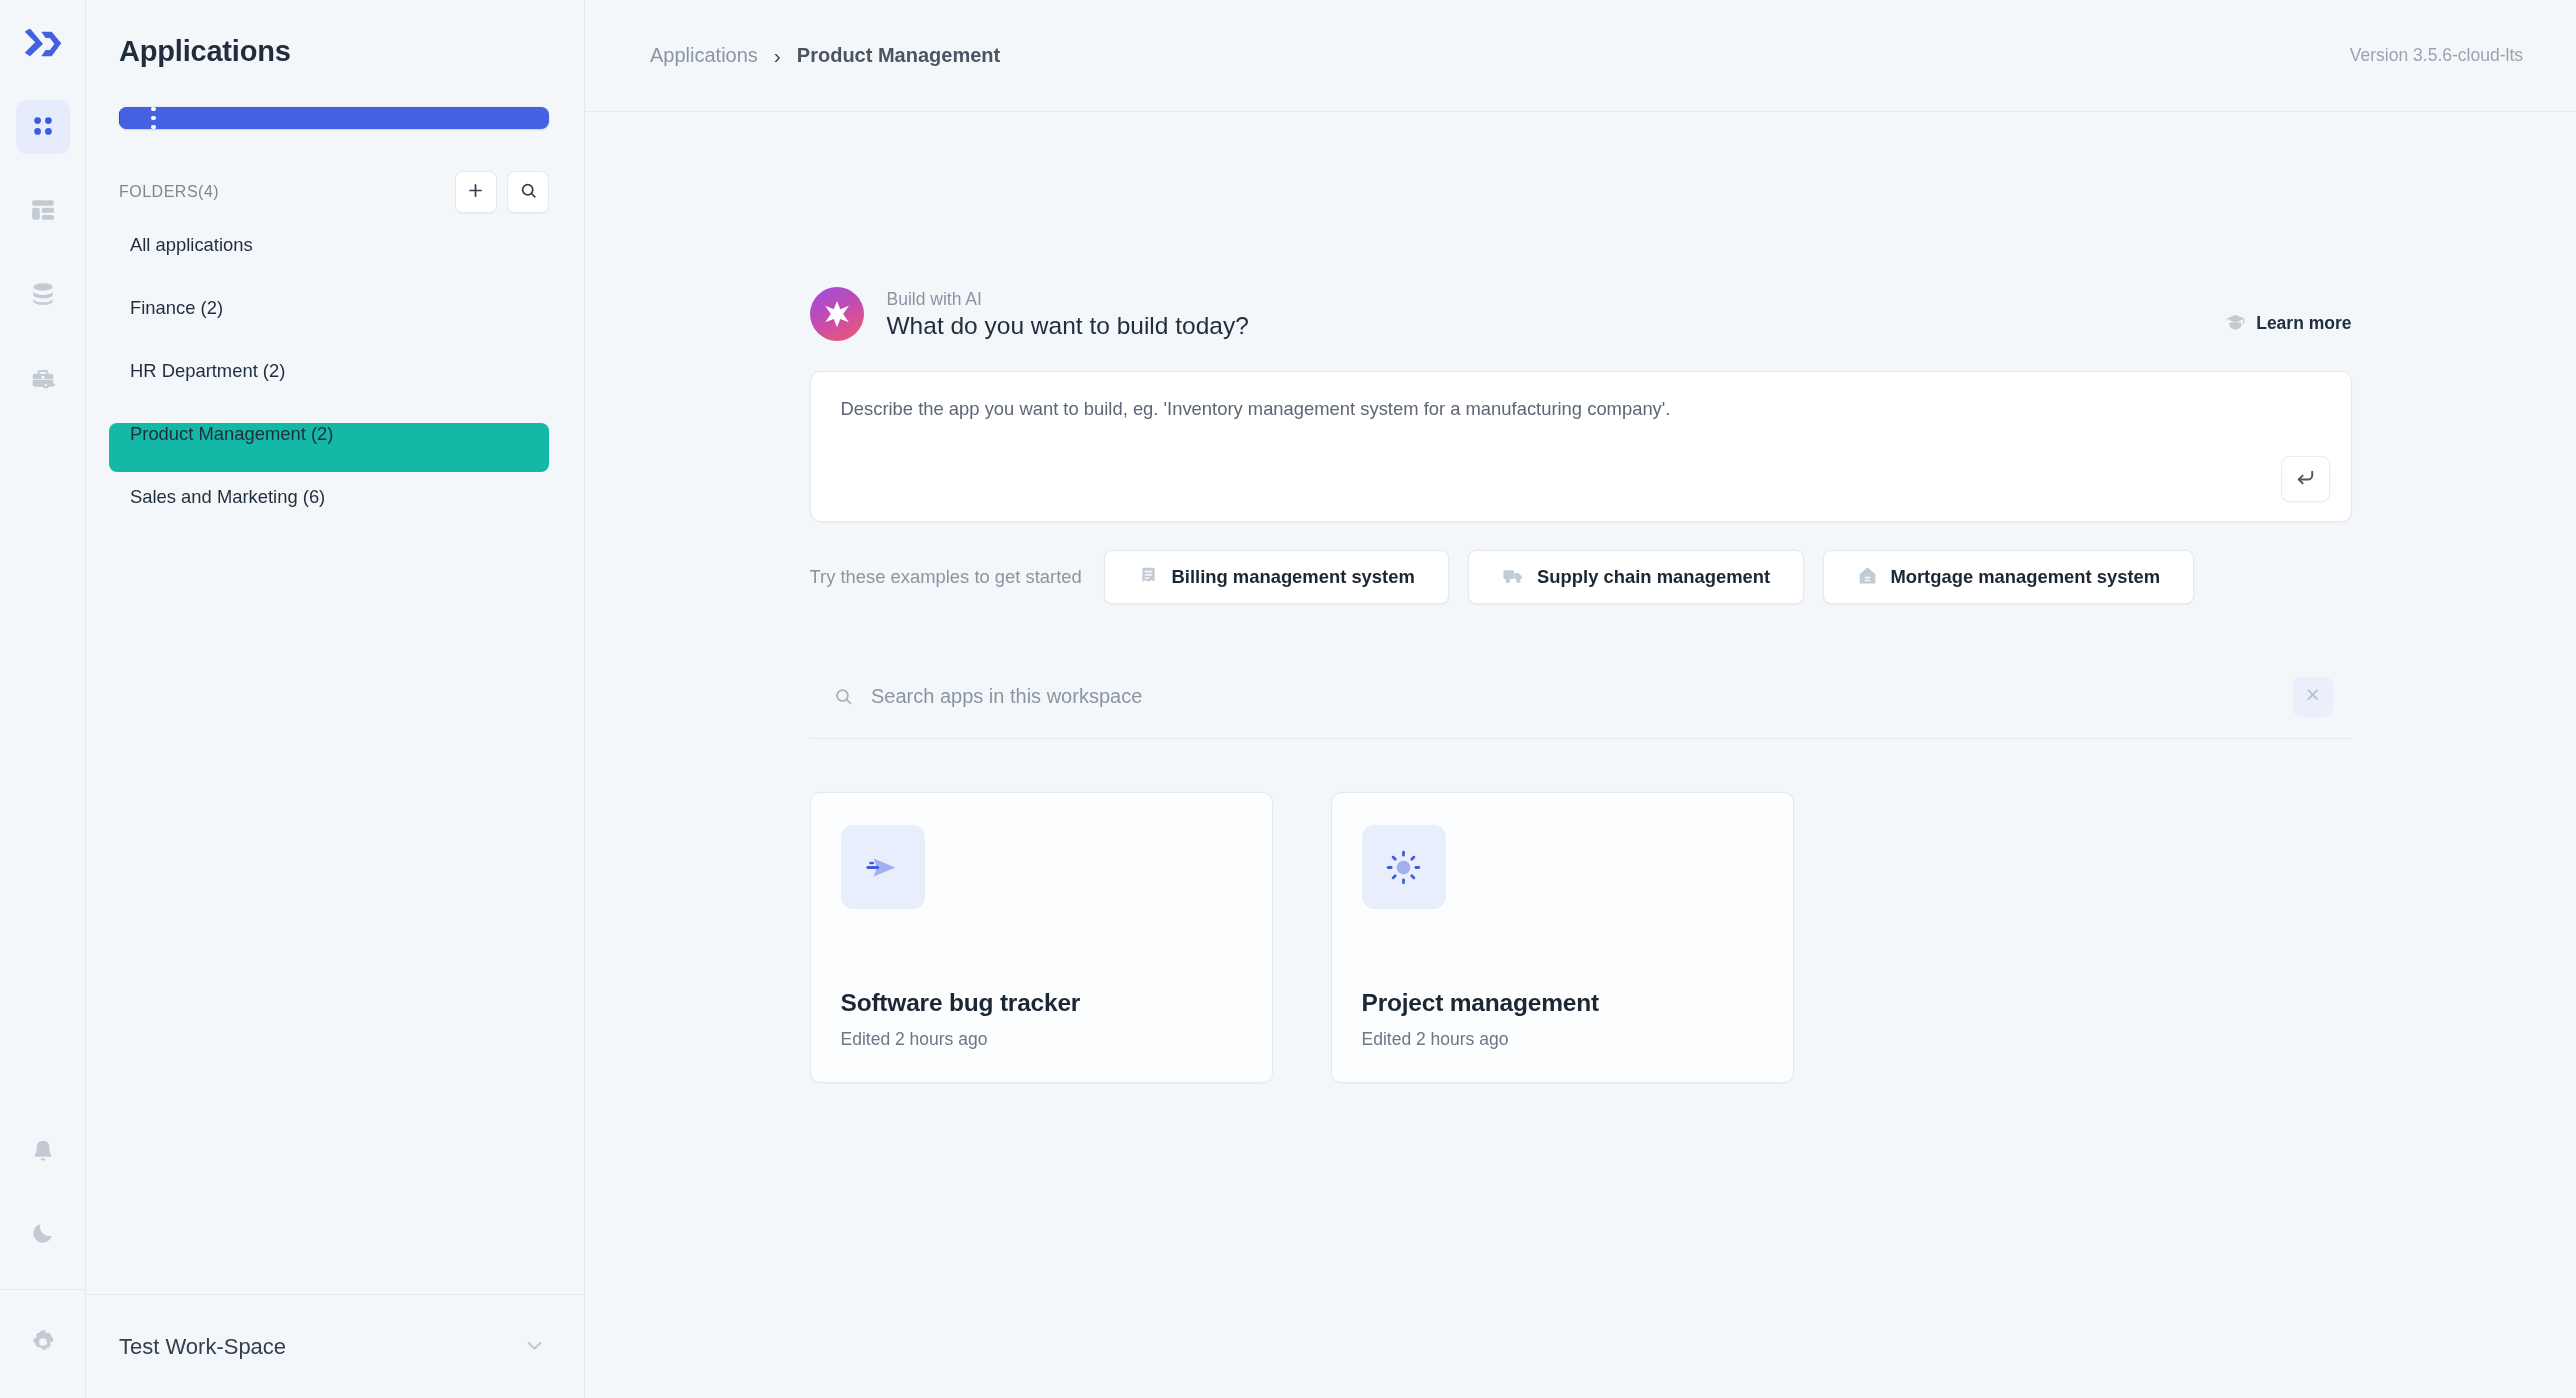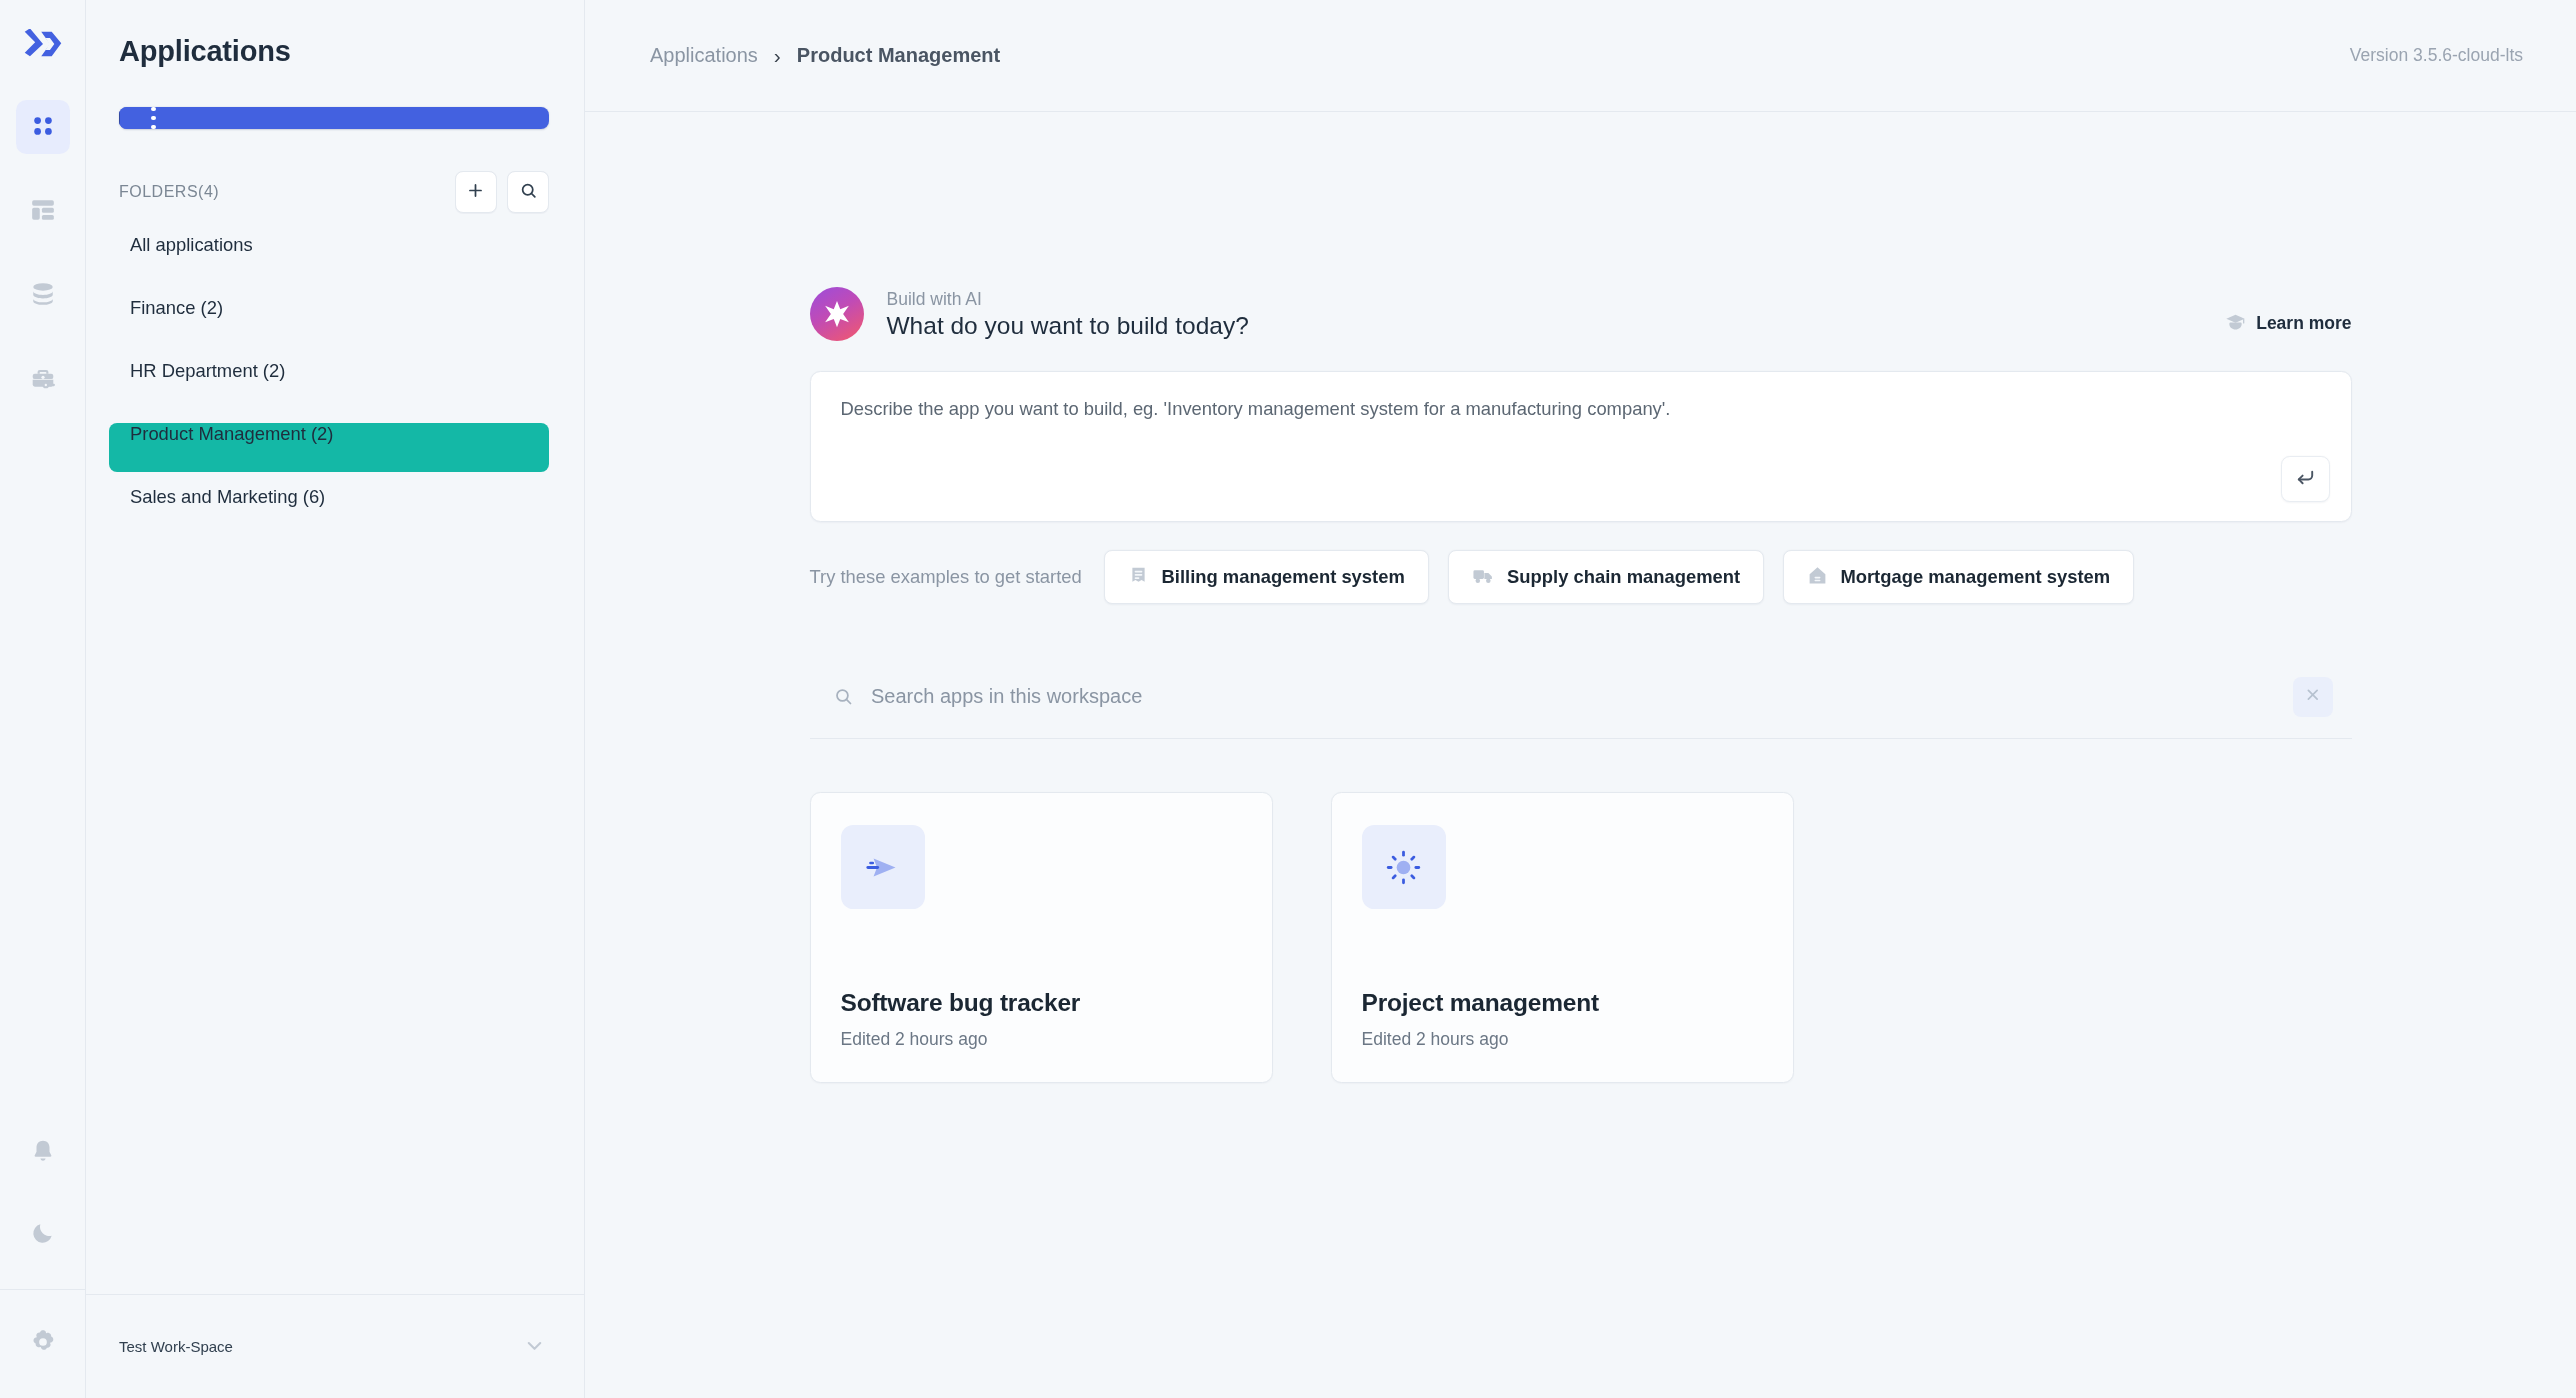--- a/index.html
+++ b/index.html
@@ -81,21 +81,21 @@
     cursor: pointer; margin-bottom: 14px;
   }
   .folder-item.active { background: #14b8a6; }
 
   .ws-sep { position: absolute; bottom: 103px; left: 0; width: 499px; height: 0.9px; background: #e4e9ef; }
   .workspace {
     position: absolute; bottom: 0; left: 0; width: 499px; height: 103px;
     display: flex; align-items: center; justify-content: space-between;
     padding: 0 39px 0 33px; cursor: pointer;
   }
-  .workspace-name { font-size: 15px; color: #31404f; }
+  .workspace-name { font-size: 22px; color: #31404f; }
 
   
   .main { flex: 1; display: flex; flex-direction: column; background: #f4f7fa; min-width: 0; }
   .topbar {
     height: 112px; flex: 0 0 112px; display: flex; align-items: center;
     justify-content: space-between; padding: 0 53px 0 65px;
     border-bottom: 0.9px solid #e4e9ef; background: #f4f7fa;
   }
   .crumbs { display: flex; align-items: center; gap: 16px; }
   .crumb { font-size: 20px; color: #8a95a3; }
@@ -131,21 +131,21 @@
     position: absolute; right: 21px; bottom: 19px;
     width: 49px; height: 46px; border-radius: 8.8px; background: #fff;
     border: 0.9px solid #e9edf2; display: flex; align-items: center; justify-content: center;
     cursor: pointer; box-shadow: 0 0.9px 1.8px rgba(20,30,70,.05);
   }
 
   .examples { margin-top: 28px; display: flex; align-items: center; gap: 19px; }
   .examples-label { font-size: 18.4px; color: #8a95a3; margin-right: 3.5px; }
   .chip {
     height: 54px; background: #fff; border: 0.9px solid #e4e9ef; border-radius: 8px;
-    display: flex; align-items: center; gap: 12.3px; padding: 0 23px; cursor: pointer;
+    display: flex; align-items: center; gap: 12.3px; padding: 0 33px; cursor: pointer;
     box-shadow: 0 0.9px 1.8px rgba(20,30,70,.05);
   }
   .chip-label { font-size: 18.4px; font-weight: 600; color: #1b2733; white-space: nowrap; }
 
   .search-row {
     margin-top: 51px; height: 84px; display: flex; align-items: center;
     border-bottom: 0.9px solid #e4e9ef; position: relative; padding: 0 7px 0 23px;
   }
   .search-icon-wrap { margin-right: 17.5px; display: flex; align-items: center; }
   .search-placeholder { font-size: 20px; color: #8a95a3; }

